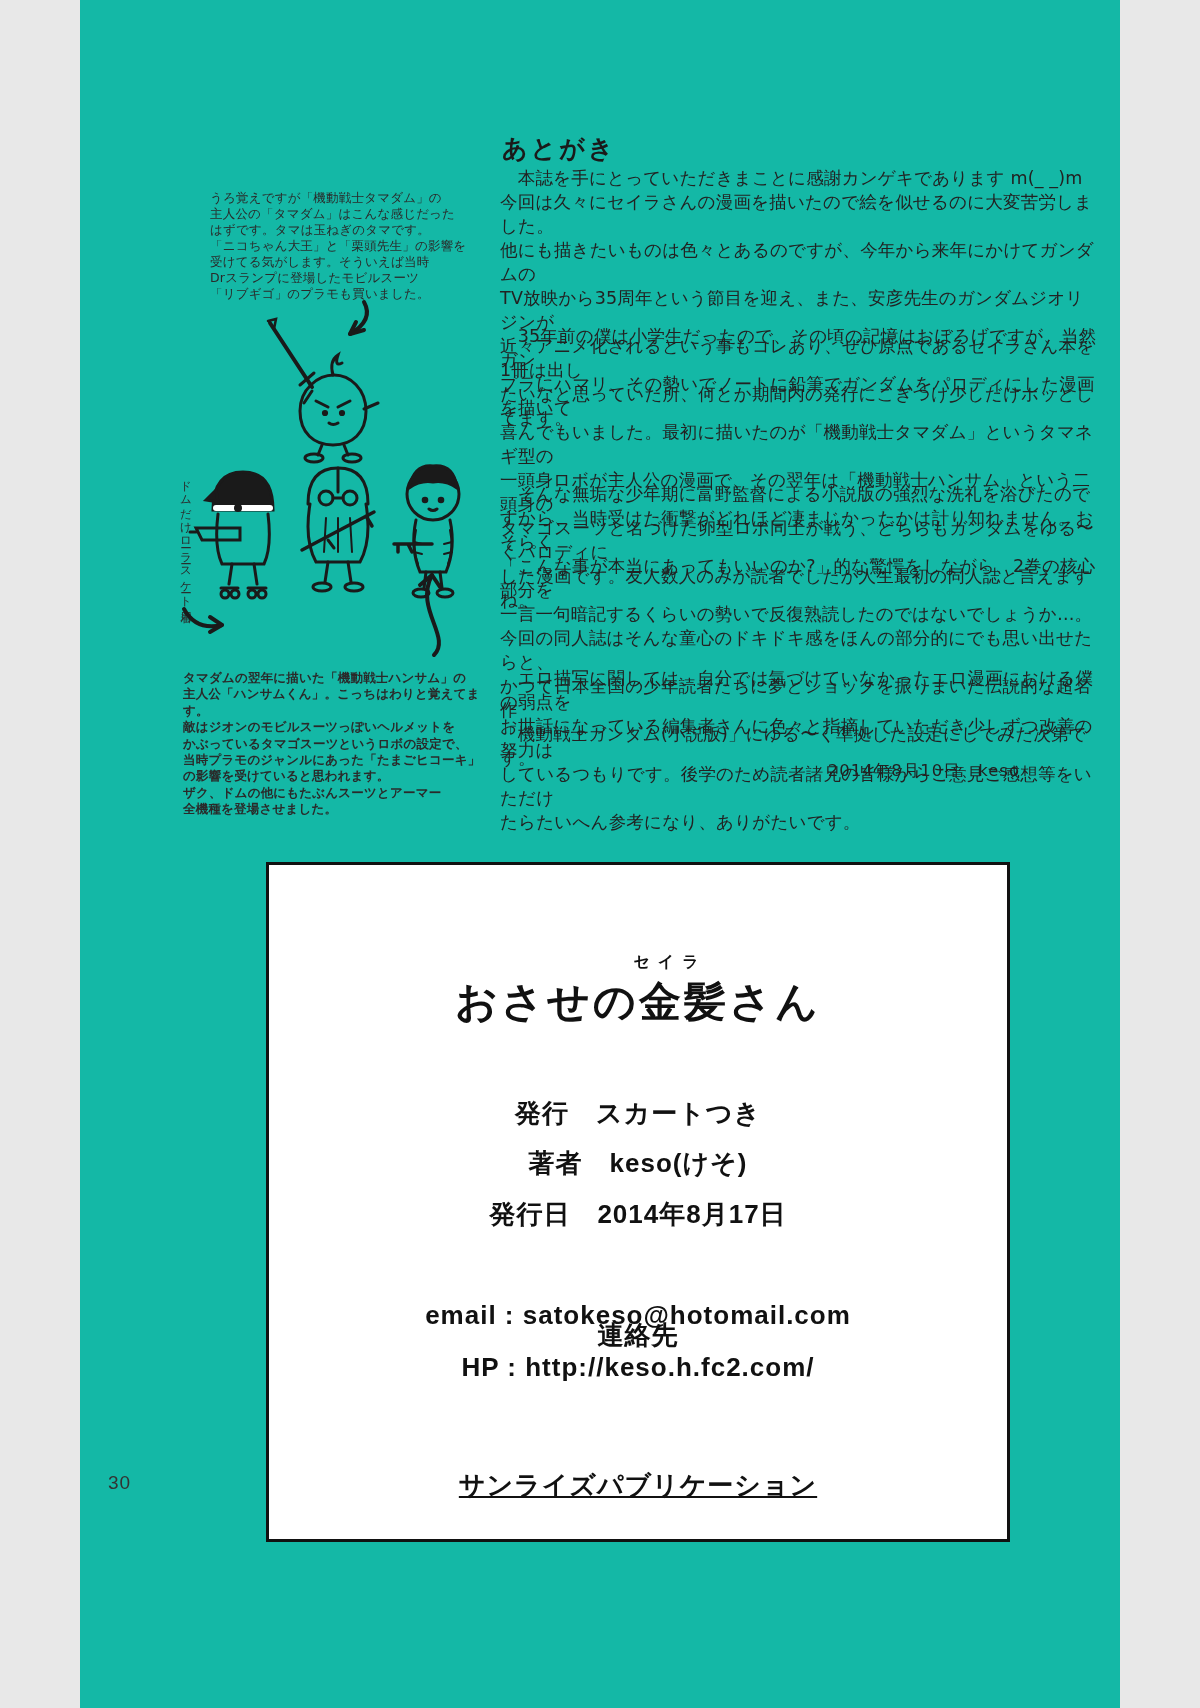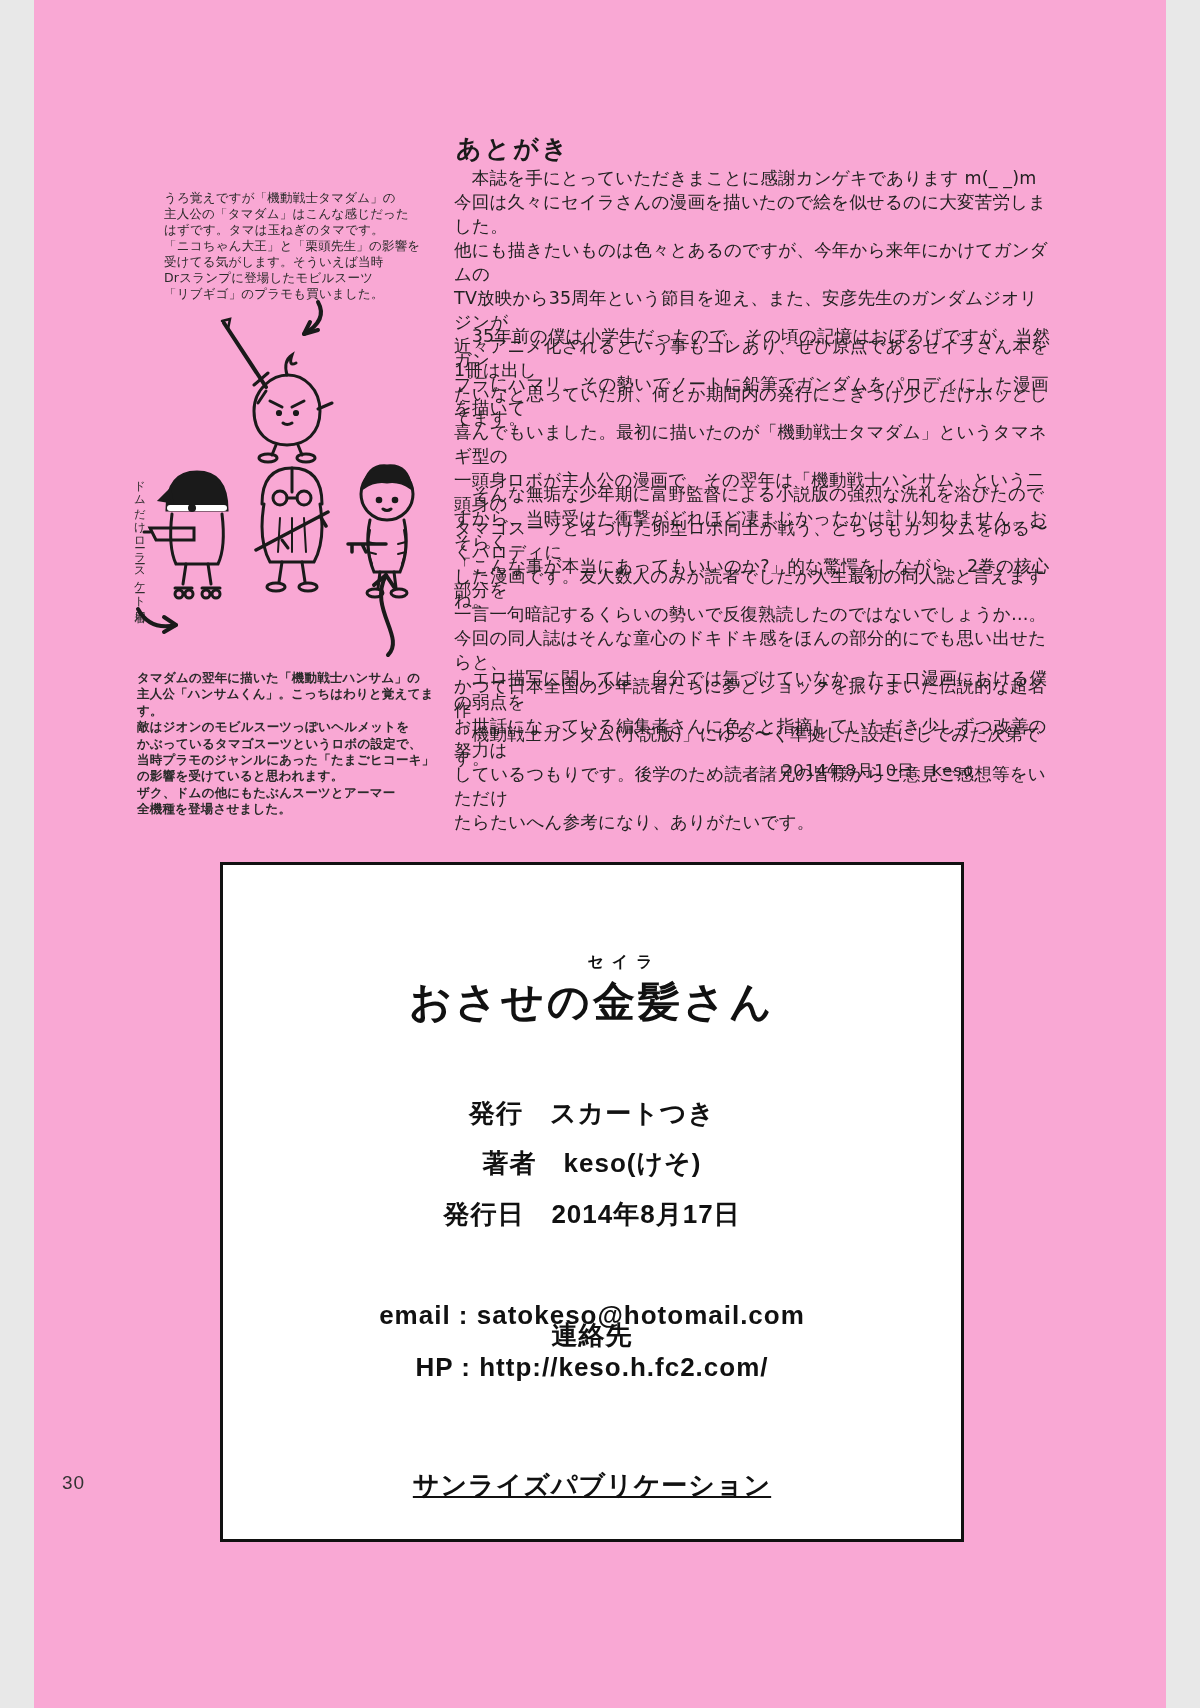--- a/index.html
+++ b/index.html
@@ -1,17 +1,17 @@
 <!DOCTYPE html>
 <html><head>
 <meta charset="utf-8">
 <style>
   html,body{margin:0;padding:0;background:#e8e8e8;}
   .page{
-    position:relative;width:1132px;height:1708px;background:#f9a8d4;
+    position:relative;width:1040px;height:1708px;background:#14b8a6;
     margin:0 auto;overflow:hidden;
     font-family:"Liberation Sans","DejaVu Sans",sans-serif;
     color:#1d1d1d;
   }
   
   .hand{font-family:"DejaVu Sans",sans-serif;color:#222;}
   .afterword-title{
     position:absolute;left:422px;top:132px;font-size:25px;font-weight:600;
     letter-spacing:3px;color:#1a1a1a;
   }

